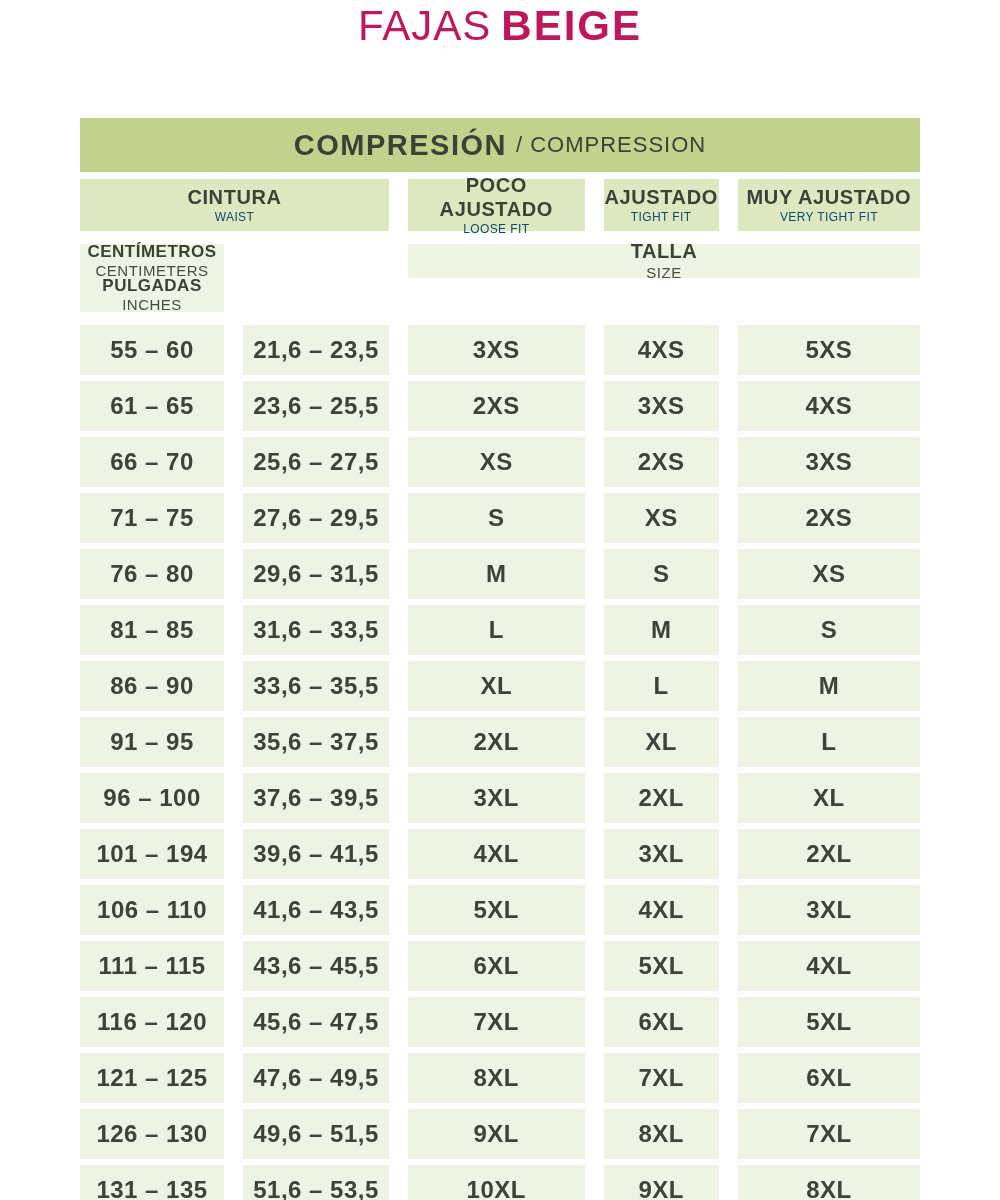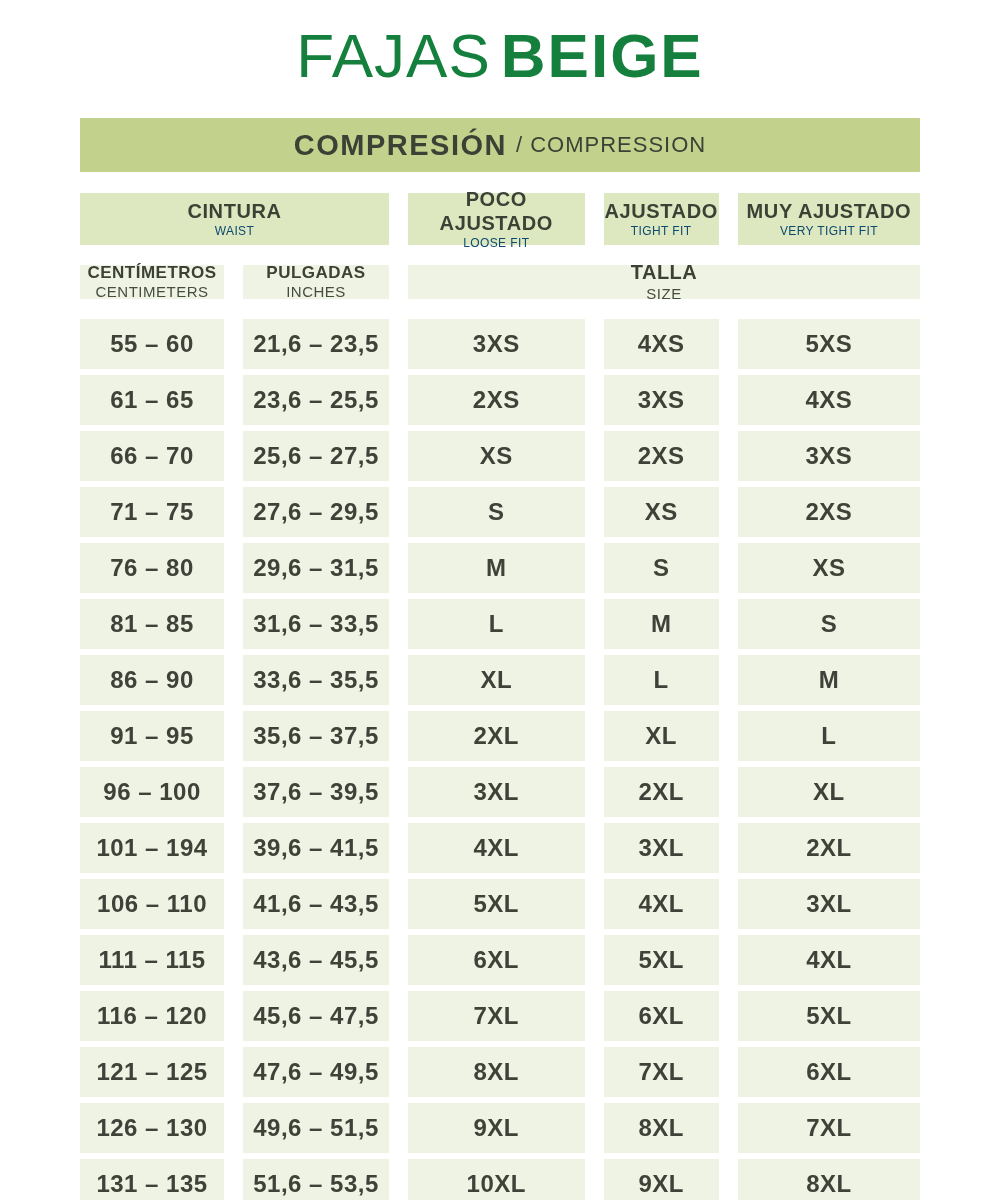--- a/index.html
+++ b/index.html
@@ -6,51 +6,51 @@
   html,body { background:#ffffff; }
   body {
     width:1000px; height:1200px;
     font-family:"Liberation Sans", sans-serif;
     color:#3e4238;
   }
   .page { position:relative; width:1000px; height:1200px; overflow:hidden; }
 
   
   .title {
-    padding-top:20px;
+    padding-top:2px;
     text-align:center;
-    font-size:62px;
-    color:#15803d;
+    font-size:42px;
+    color:#be185d;
     letter-spacing:1px;
     white-space:nowrap;
   }
   .title .t-light { font-weight:400; }
   .title .t-bold  { font-weight:800; margin-left:10px; letter-spacing:2px; }
 
   
   .table-wrap { position:absolute; left:80px; top:118px; width:840px; }
 
   
   .band {
     height:54px;
     background:#c2d28d;
     display:flex; align-items:center; justify-content:center;
-    margin-bottom:21px;
+    margin-bottom:7px;
     color:#3c4135;
     white-space:nowrap;
   }
   .band .b-es { font-weight:700; font-size:29px; letter-spacing:1.5px; }
   .band .b-en { font-weight:400; font-size:22px; margin-left:9px; letter-spacing:1px; }
 
   
   .grid {
     display:grid;
     grid-template-columns:155fr 157fr 190fr 124fr 196fr;
     column-gap:19px;
-    margin-bottom:20px;
+    margin-bottom:13px;
   }
   .cell {
     display:flex; flex-direction:column;
     align-items:center; justify-content:center;
     text-align:center;
     line-height:1.18;
   }
 
   
   .hdr-cell { background:#dde7c0; height:52px; }
@@ -110,27 +110,27 @@
         <span class="hdr-es">MUY AJUSTADO</span>
         <span class="hdr-en">VERY TIGHT FIT</span>
       </div>
     </div>
 
     <div class="grid">
       <div class="cell sub-cell">
         <span class="sub-es">CENTÍMETROS</span>
         <span class="sub-en">CENTIMETERS</span>
       </div>
+      <div class="cell sub-cell span-3">
+        <span class="sub-es big">TALLA</span>
+        <span class="sub-en">SIZE</span>
+      </div>
       <div class="cell sub-cell">
         <span class="sub-es">PULGADAS</span>
         <span class="sub-en">INCHES</span>
-      </div>
-      <div class="cell sub-cell span-3">
-        <span class="sub-es big">TALLA</span>
-        <span class="sub-en">SIZE</span>
       </div>
     </div>
 
     <div class="grid" id="data-grid">
         <div class="cell data-cell">55 – 60</div>
         <div class="cell data-cell">21,6 – 23,5</div>
         <div class="cell data-cell">3XS</div>
         <div class="cell data-cell">4XS</div>
         <div class="cell data-cell">5XS</div>
         <div class="cell data-cell">61 – 65</div>

